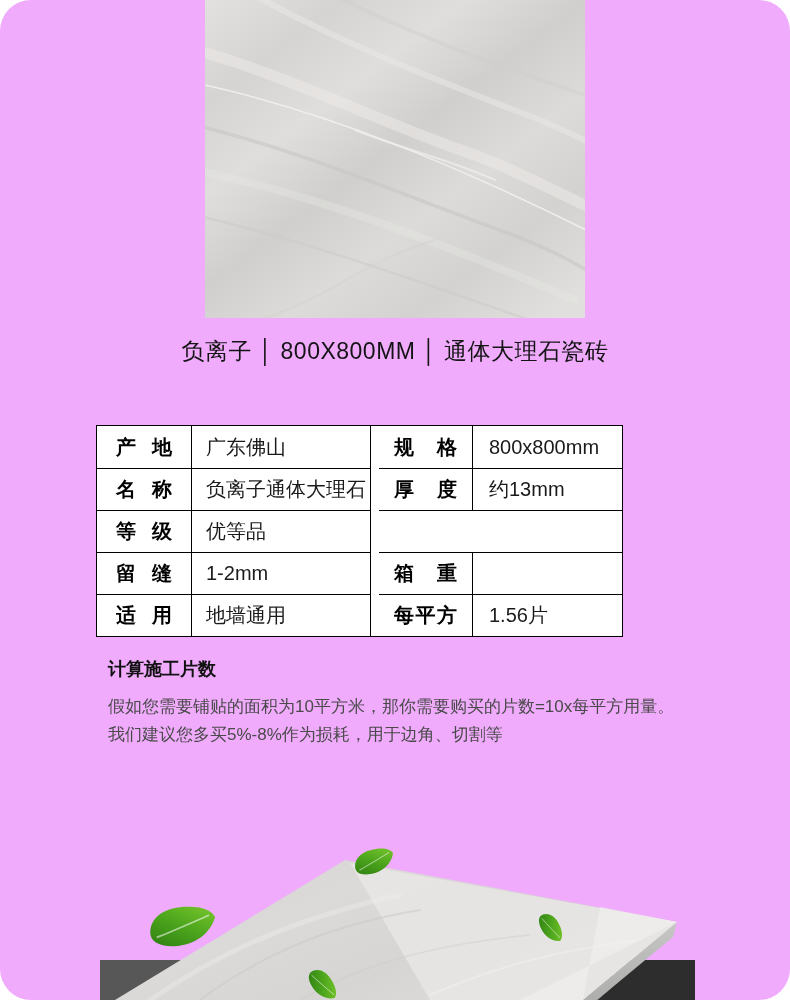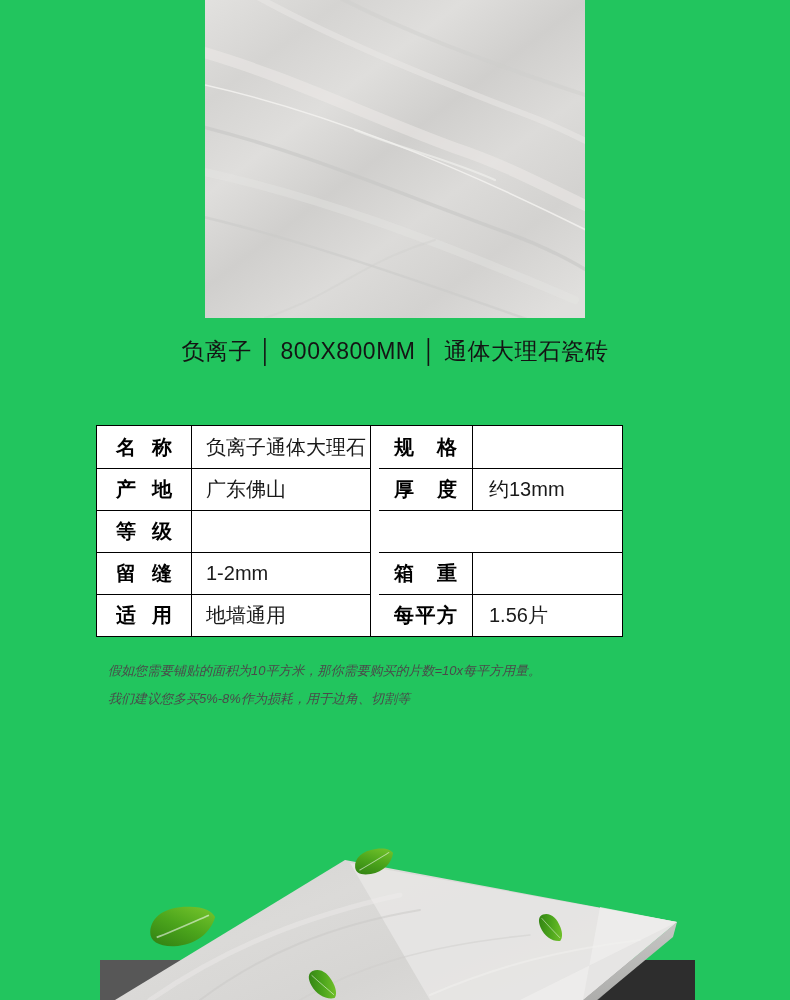--- a/index.html
+++ b/index.html
@@ -1,20 +1,20 @@
 <!DOCTYPE html>
 <html><head>
 <meta charset="utf-8">
 <style>
   * { margin:0; padding:0; box-sizing:border-box; }
   html,body { background:#ffffff; }
   body { font-family:"Liberation Sans","DejaVu Sans",sans-serif; }
   .page {
     position:relative; width:790px; height:1000px;
-    background:#22c55e; overflow:hidden; margin:0 auto;
+    background:#f0abfc; overflow:hidden; margin:0 auto;border-radius:31px;
   }
 
   
   .product-image {
     position:absolute; left:205px; top:0; width:380px; height:318px;
   }
   .product-image svg { display:block; width:100%; height:100%; }
 
   
   .product-title {
@@ -47,21 +47,21 @@
   }
   .spec-value {
     display:flex; align-items:center; font-size:20px; color:#1a1a1a;
   }
   .spec-tbl.left  .spec-value { padding-left:14px; }
   .spec-tbl.right .spec-value { padding-left:16px; }
 
   
   .calc-section { position:absolute; left:108px; top:657px; width:585px; }
   .calc-heading { font-size:18px; font-weight:bold; color:#111; margin-bottom:12px; }
-  .calc-line { font-size:13px; color:#4a4a4a; line-height:28px;font-style:italic; }
+  .calc-line { font-size:17px; color:#4a4a4a; line-height:28px; }
 
   
   .promo-image { position:absolute; left:0; top:815px; width:790px; height:185px; }
   .promo-image svg { display:block; width:100%; height:100%; }
 </style>
 </head>
 <body>
 
 <div class="page">
 
@@ -91,54 +91,56 @@
         <path d="M150,130 C200,150 240,158 290,180" stroke="#f0efed" stroke-width="2.2" opacity="0.7"></path>
       </g>
     </svg>
   </div>
 
   <div class="product-title">负离子 │ 800X800MM │ 通体大理石瓷砖</div>
 
   <div class="spec-tbl left">
     <div class="spec-row">
       <div class="spec-label">
+          <span>产地</span>
+        </div>
+      <div class="spec-value">广东佛山</div>
+    </div>
+    <div class="spec-row">
+      <div class="spec-label">
           <span>名称</span>
         </div>
       <div class="spec-value">负离子通体大理石</div>
     </div>
     <div class="spec-row">
       <div class="spec-label">
-          <span>产地</span>
-        </div>
-      <div class="spec-value">广东佛山</div>
-    </div>
-    <div class="spec-row">
-      <div class="spec-label">
           <span>等级</span>
         </div>
+      <div class="spec-value">优等品</div>
     </div>
     <div class="spec-row">
       <div class="spec-label">
           <span>留缝</span>
         </div>
       <div class="spec-value">1-2mm</div>
     </div>
     <div class="spec-row">
       <div class="spec-label">
           <span>适用</span>
         </div>
       <div class="spec-value">地墙通用</div>
     </div>
   </div>
 
   <div class="spec-tbl right">
     <div class="spec-row">
       <div class="spec-label">
           <span>规格</span>
         </div>
+      <div class="spec-value">800x800mm</div>
     </div>
     <div class="spec-row">
       <div class="spec-label">
           <span>厚度</span>
         </div>
       <div class="spec-value">约13mm</div>
     </div>
     <div class="spec-row">
     </div>
     <div class="spec-row">
@@ -148,20 +150,21 @@
     </div>
     <div class="spec-row">
       <div class="spec-label">
           <span>每平方</span>
         </div>
       <div class="spec-value">1.56片</div>
     </div>
   </div>
 
   <div class="calc-section">
+    <div class="calc-heading">计算施工片数</div>
     <div class="calc-line">假如您需要铺贴的面积为10平方米，那你需要购买的片数=10x每平方用量。</div>
     <div class="calc-line">我们建议您多买5%-8%作为损耗，用于边角、切割等</div>
   </div>
 
   <div class="promo-image">
     <svg viewBox="0 0 790 185">
       <defs>
         <linearGradient id="tface" x1="0" y1="0" x2="1" y2="0.6">
           <stop offset="0" stop-color="#d4d3d1"></stop>
           <stop offset="0.4" stop-color="#dbdad8"></stop>

